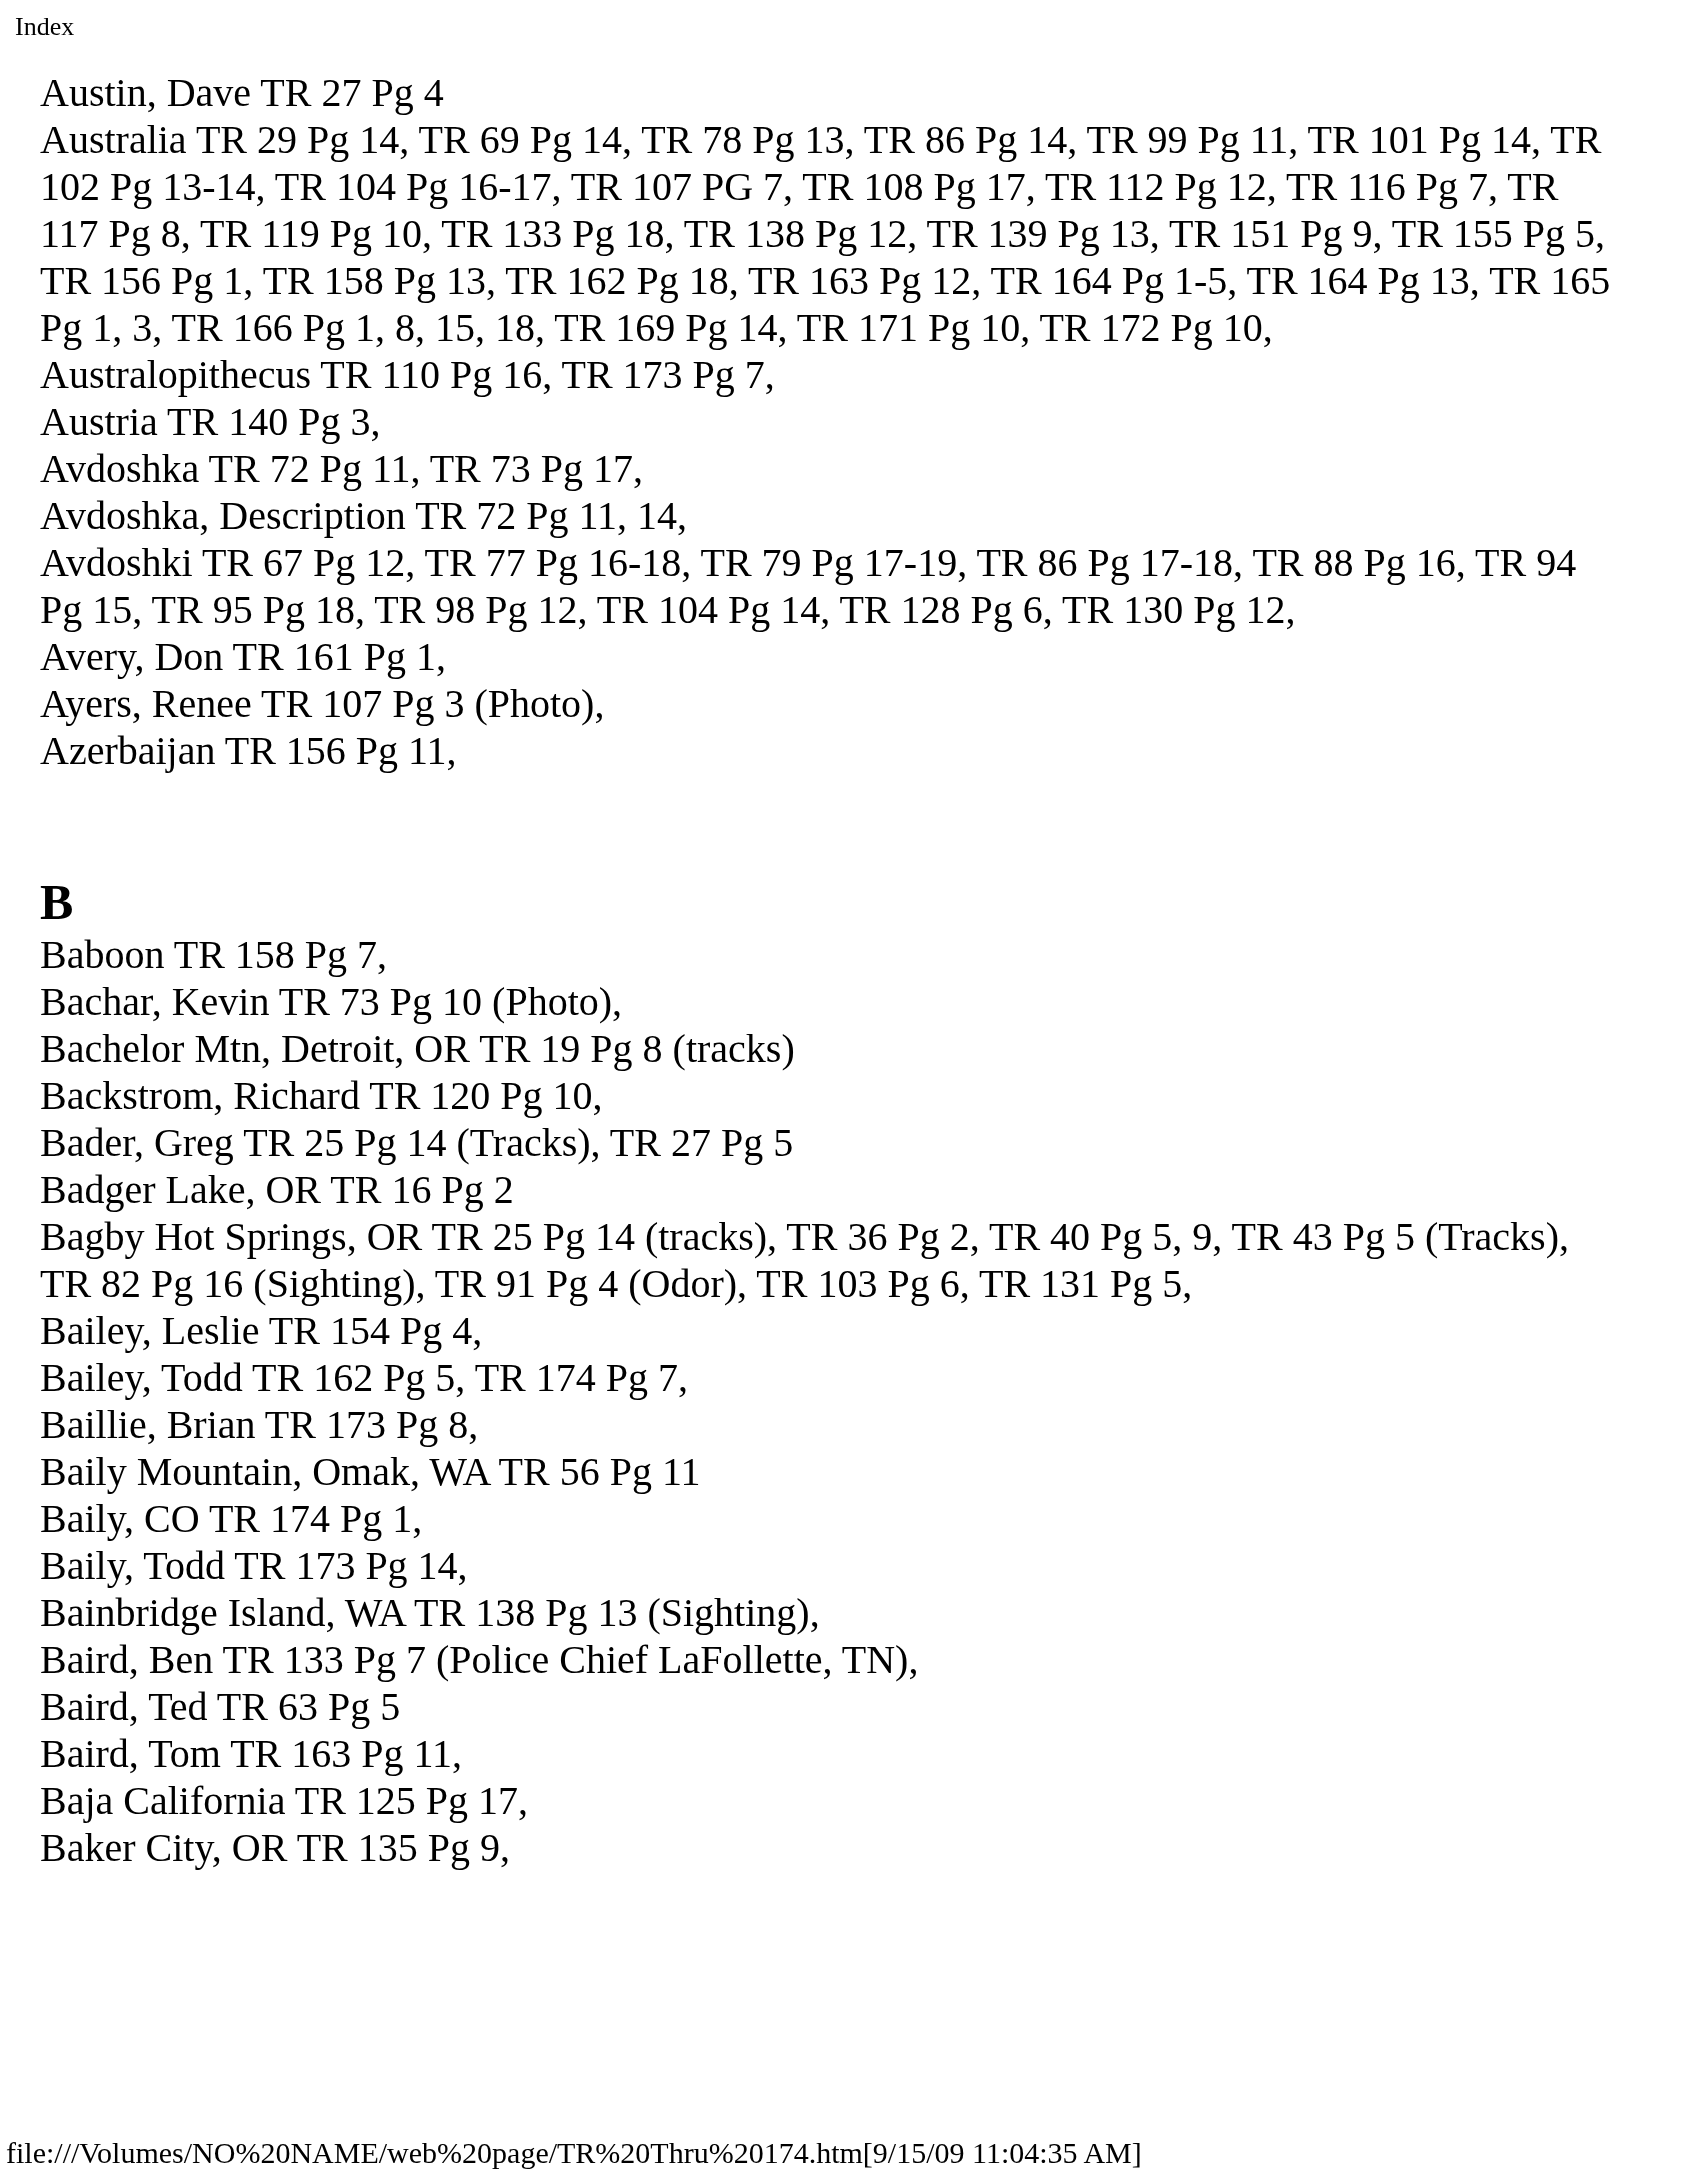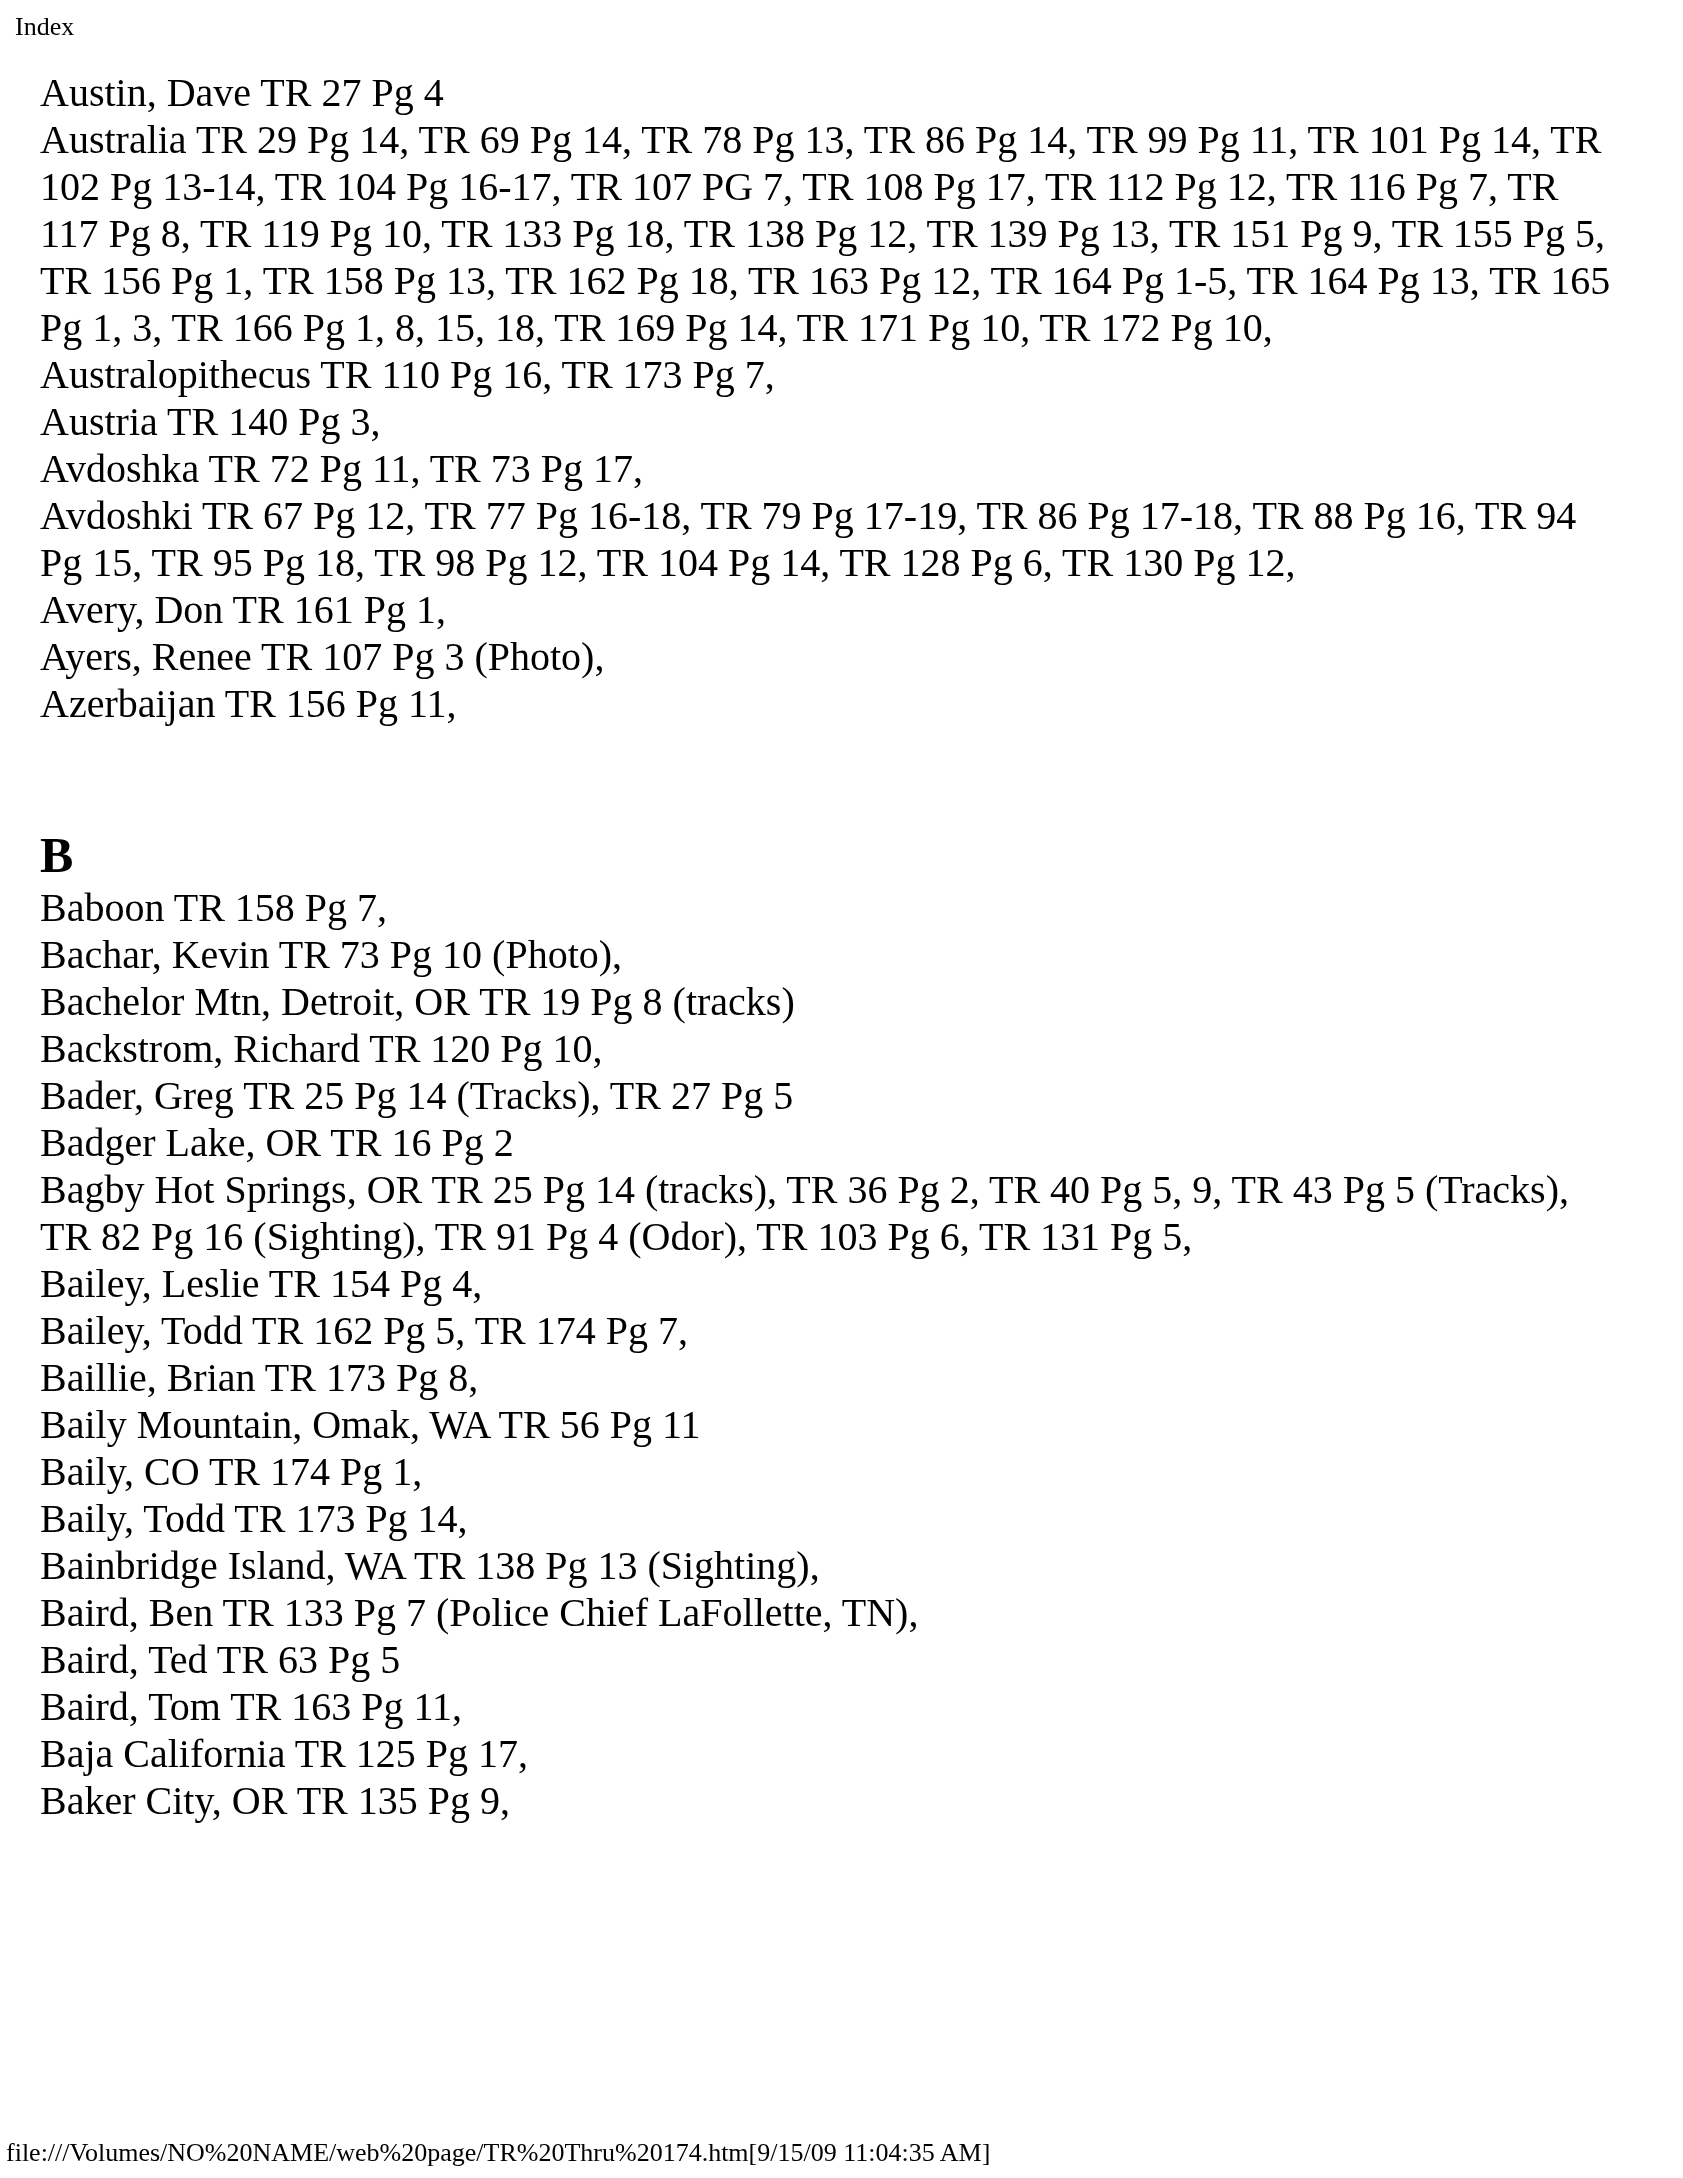--- a/index.html
+++ b/index.html
@@ -43,38 +43,39 @@
     margin: 100px 0 0 0;
     padding: 0;
     font-size: 50px;
     line-height: 57px;
     font-weight: bold;
   }
   .print-footer {
     position: absolute;
     left: 6px;
     bottom: 10px;
-    font-size: 26px;
+    font-size: 30px;
     line-height: 30px;
     white-space: nowrap;
   }
 </style>
 </head>
 <body>
 
 <div class="print-header">Index</div>
 
 <main class="content">
 
   <section>
     <div class="entry"><span class="term">Austin, Dave</span><span class="refs"> TR 27 Pg 4</span></div>
     <div class="entry"><span class="term bold">Australia</span><span class="refs"> TR 29 Pg 14, TR 69 Pg 14, TR 78 Pg 13, TR 86 Pg 14, TR 99 Pg 11, TR 101 Pg 14, TR 102 Pg 13-14, TR 104 Pg 16-17, TR 107 PG 7, TR 108 Pg 17, TR 112 Pg 12, TR 116 Pg 7, TR 117 Pg 8, TR 119 Pg 10, TR 133 Pg 18, TR 138 Pg 12, TR 139 Pg 13, TR 151 Pg 9, TR 155 Pg 5, TR 156 Pg 1, TR 158 Pg 13, TR 162 Pg 18, TR 163 Pg 12, TR 164 Pg 1-5, TR 164 Pg 13, TR 165 Pg 1, 3, TR 166 Pg 1, 8, 15, 18, TR 169 Pg 14, TR 171 Pg 10, TR 172 Pg 10,</span></div>
     <div class="entry"><span class="term">Australopithecus</span><span class="refs"> TR 110 Pg 16, TR 173 Pg 7,</span></div>
     <div class="entry"><span class="term">Austria</span><span class="refs"> TR 140 Pg 3,</span></div>
     <div class="entry"><span class="term">Avdoshka</span><span class="refs"> TR 72 Pg 11, TR 73 Pg 17,</span></div>
+    <div class="entry"><span class="term">Avdoshka, Description</span><span class="refs"> TR 72 Pg 11, 14,</span></div>
     <div class="entry"><span class="term">Avdoshki</span><span class="refs"> TR 67 Pg 12, TR 77 Pg 16-18, TR 79 Pg 17-19, TR 86 Pg 17-18, TR 88 Pg 16, TR 94 Pg 15, TR 95 Pg 18, TR 98 Pg 12, TR 104 Pg 14, TR 128 Pg 6, TR 130 Pg 12,</span></div>
     <div class="entry"><span class="term">Avery, Don</span><span class="refs"> TR 161 Pg 1,</span></div>
     <div class="entry"><span class="term">Ayers, Renee</span><span class="refs"> TR 107 Pg 3 (Photo),</span></div>
     <div class="entry"><span class="term">Azerbaijan</span><span class="refs"> TR 156 Pg 11,</span></div>
   </section>
 
   <section>
     <h2 class="letter-heading">B</h2>
     <div class="entry"><span class="term">Baboon</span><span class="refs"> TR 158 Pg 7,</span></div>
     <div class="entry"><span class="term">Bachar, Kevin</span><span class="refs"> TR 73 Pg 10 (Photo),</span></div>

